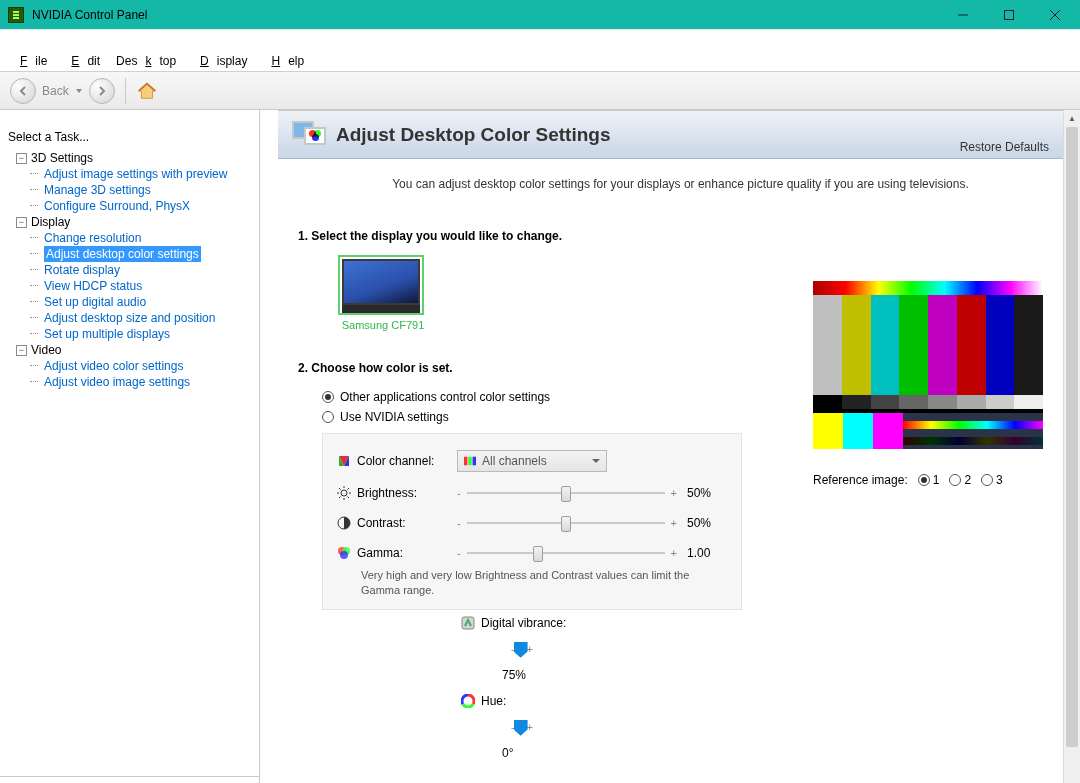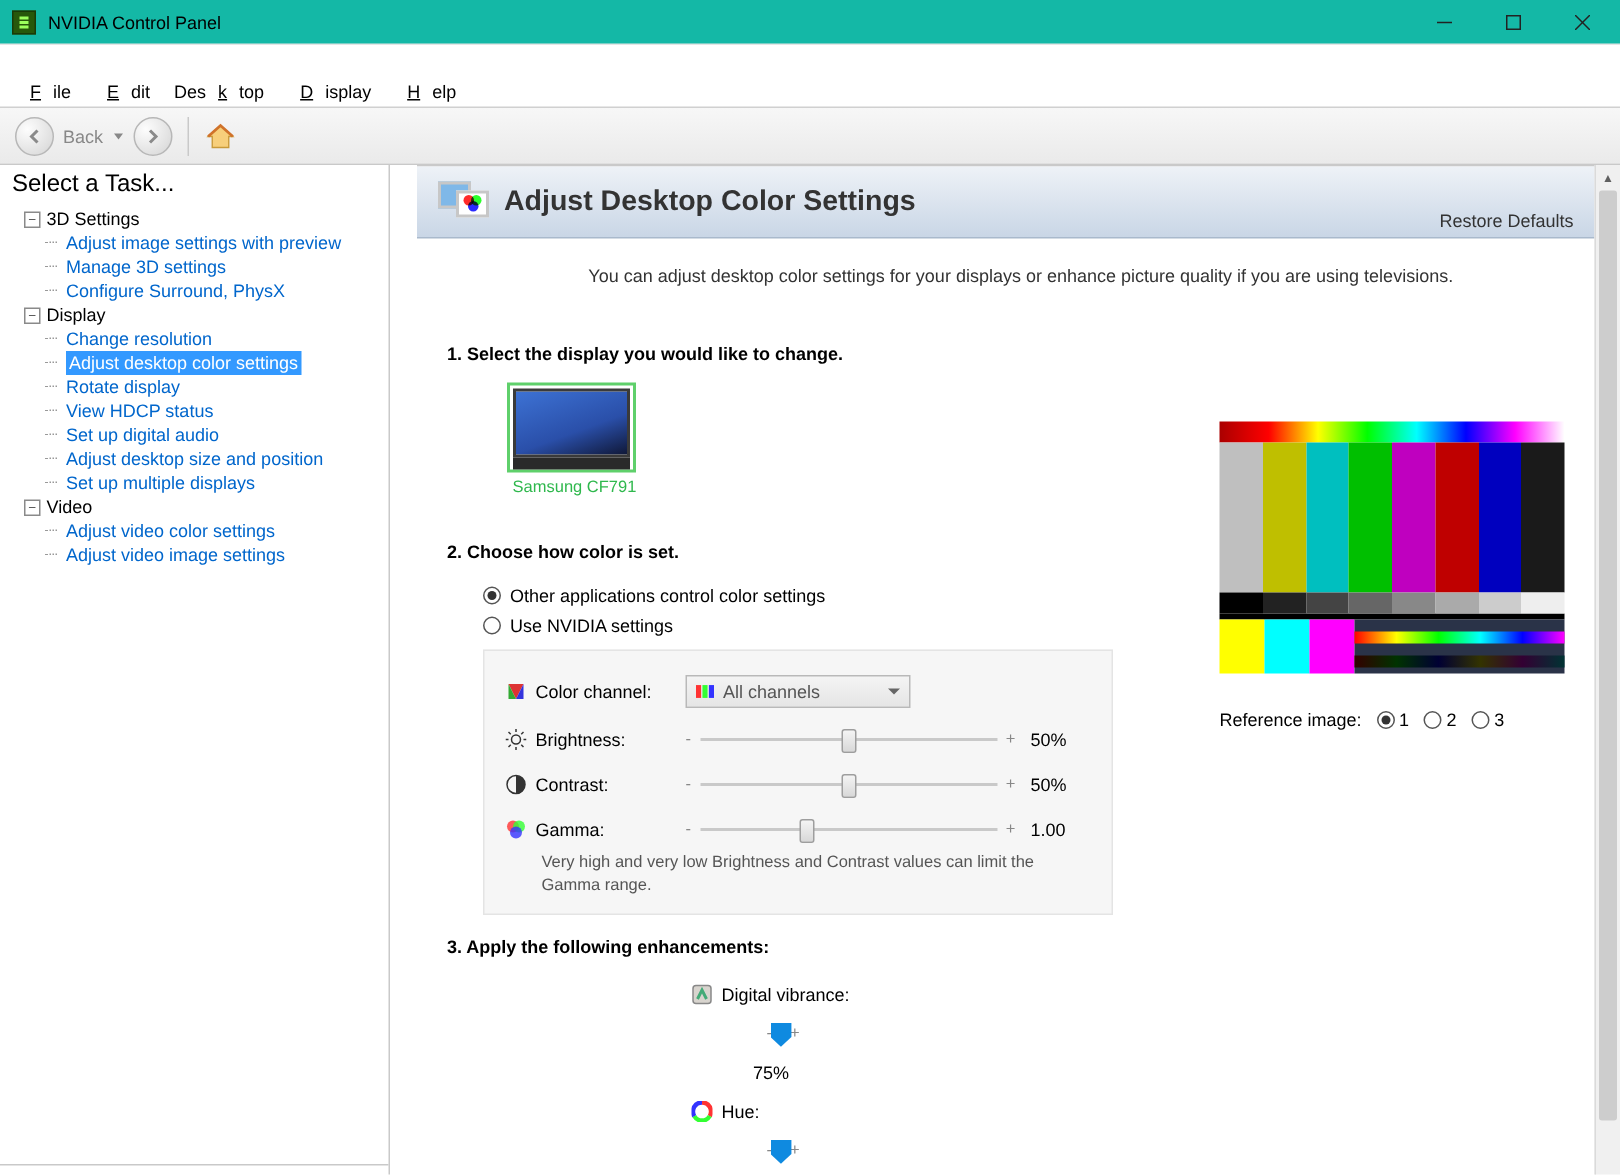--- a/index.html
+++ b/index.html
@@ -21,21 +21,21 @@
 
 
 .toolbar { height: 38px; display: flex; align-items: center; padding: 0 10px; background: linear-gradient(#f7f7f7,#eaeaea); border-bottom: 1px solid #c9c9c9; gap: 6px; }
 .nav-btn { width: 26px; height: 26px; border-radius: 50%; background: radial-gradient(circle at 30% 30%, #fdfdfd, #d4d4d4); border: 1px solid #b7b7b7; display: flex; align-items: center; justify-content: center; color: #8a8a8a; font-size: 12px; }
 .tool-sep { width: 1px; height: 26px; background: #c9c9c9; margin: 0 4px; }
 .home-ic { width: 22px; height: 22px; }
 
 
 .split { display: flex; height: calc(783px - 30px - 22px - 38px); }
 .side { width: 260px; border-right: 1px solid #c9c9c9; display: flex; flex-direction: column; }
-.side-head { padding: 4px 8px; font-size: 16px; }
+.side-head { padding: 4px 8px; font-size: 12px; margin-top: 16px; }
 .tree { flex: 1; overflow: auto; padding: 2px 0 8px 0; }
 .tree ul { list-style: none; }
 .tree-cat { padding: 1px 0 1px 16px; display: flex; align-items: center; font-size: 12px; }
 .tree-cat .exp { width: 11px; height: 11px; border: 1px solid #8a8a8a; margin-right: 4px; font-size: 9px; line-height: 9px; text-align: center; color: #555; }
 .tree-leaf { padding: 1px 0 1px 44px; font-size: 12px; color: #0066cc; position: relative; }
 .tree-leaf::before { content: ""; position: absolute; left: 30px; top: 7px; width: 8px; height: 1px; border-top: 1px dotted #999; }
 .tree-leaf.sel { background: #3399ff; color: #fff; display: inline-block; margin-left: 44px; padding: 1px 2px; }
 .tree-leaf.sel::before { left: -14px; }
 .side-footer { border-top: 1px solid #c9c9c9; padding: 6px 8px; display: flex; align-items: center; gap: 6px; }
 .side-footer a { color: #0066cc; text-decoration: underline; font-size: 12px; margin-left: 36px; }
@@ -335,21 +335,20 @@
                       <div class="thumb-s" style="left:36%"></div>
                     </div>
                   <span class="plus">+</span>
                 </div>
                 <div class="value">1.00</div>
               </div>
 
               <div class="hint">Very high and very low Brightness and Contrast values can limit the Gamma range.</div>
             </div>
 
-            <div class="sec-title" style="margin-top:14px;">3. Apply the following enhancements:</div>
 
             <div class="enh-row">
               <div class="lab">
                 <svg class="ic" viewBox="0 0 14 14">
                     <rect x="1" y="1" width="12" height="12" rx="2" fill="#d8d4ce" stroke="#888"></rect>
                     <path d="M4 10 L7 4 L10 10" fill="none" stroke="#4a7" stroke-width="2"></path>
                   </svg>
                 <span>Digital vibrance:</span>
               </div>
               <div class="slider-wrap">

